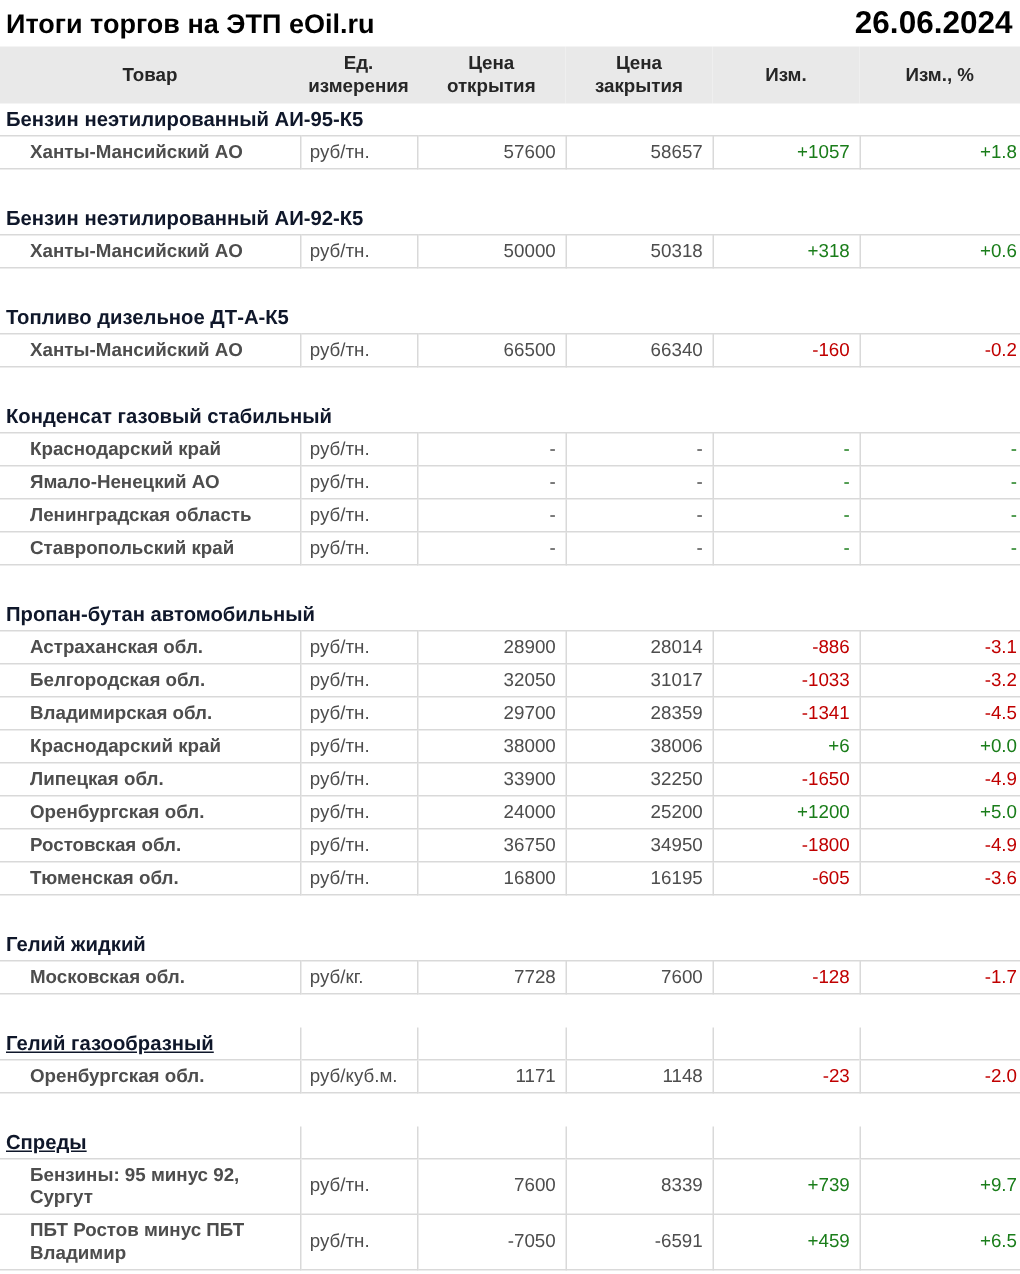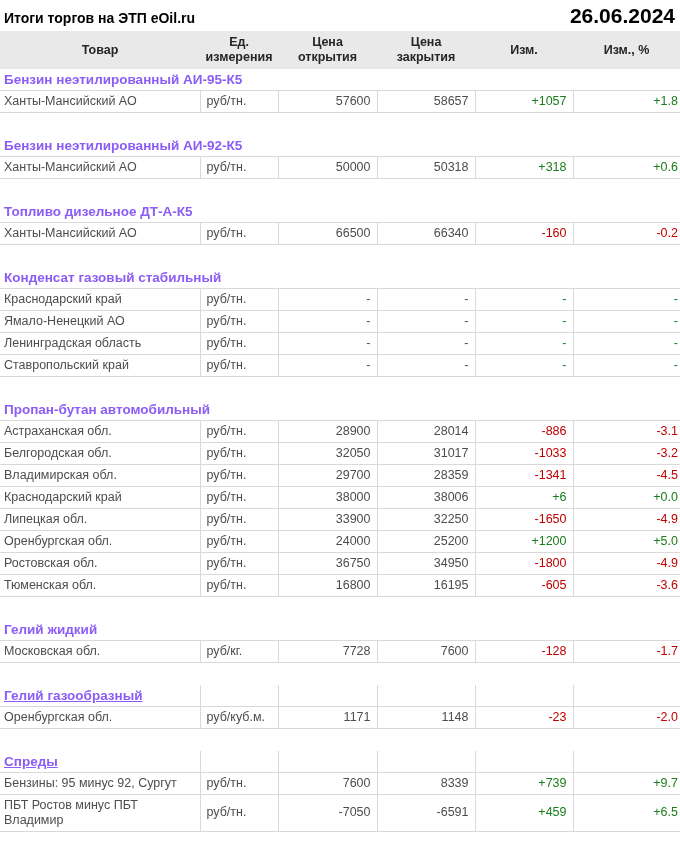--- a/index.html
+++ b/index.html
@@ -13,45 +13,45 @@
   *{box-sizing:border-box;}
   html,body{margin:0;padding:0;}
   body{
     width:680px;height:849px;overflow:hidden;background:#fff;
     font-family:"Liberation Sans", sans-serif;
   }
   .report-header{
     display:flex;justify-content:space-between;align-items:baseline;
     padding:4px 5px 3px 4px;height:31px;
   }
-  .report-title{font-size:14px;font-weight:bold;color:var(--title-color);letter-spacing:0;}
+  .report-title{font-size:18px;font-weight:bold;color:var(--title-color);letter-spacing:0;}
   .report-date{font-size:21px;font-weight:bold;color:var(--title-color);}
   table{width:680px;border-collapse:collapse;table-layout:fixed;}
   thead th{
     background:var(--header-bg);
     font-size:12.5px;font-weight:bold;color:#262626;
     text-align:center;vertical-align:middle;
     height:38px;padding:2px 2px;line-height:15px;
     white-space:pre-line;border:none;
   }
   tr.gap td{height:23px;border:none;padding:0;}
   tr.sec td.sec-title{
-    font-size:13.5px;font-weight:bold;color:#8b5cf6;
+    font-size:13.5px;font-weight:bold;color:#0f172a;
     padding:2px 4px;height:21px;vertical-align:middle;white-space:nowrap;
     overflow:visible;
   }
   tr.sec.bordered td{border-left:1px solid var(--border);border-right:1px solid var(--border);}
   tr.sec.bordered td:first-child{border-left:none;text-decoration:underline;}
   tr.sec.bordered td:last-child{border-right:none;}
   tr.row td{
     border:1px solid var(--border);
     font-size:12.5px;color:var(--text);
     padding:3px 6px;height:22px;line-height:15px;vertical-align:middle;
   }
-  tr.row td:first-child{border-left:none;padding-left:4px;}
+  tr.row td:first-child{border-left:none;padding-left:20px;font-weight:bold;}
   tr.row td:last-child{border-right:none;padding-right:2px;margin-left:19px;}
   td.name{text-align:left;}
   td.unit{text-align:left;}
   td.num{text-align:right;}
   td.chg.pos{color:var(--positive);}
   td.chg.neg{color:var(--negative);}
 </style>
 </head>
 <body>
 

